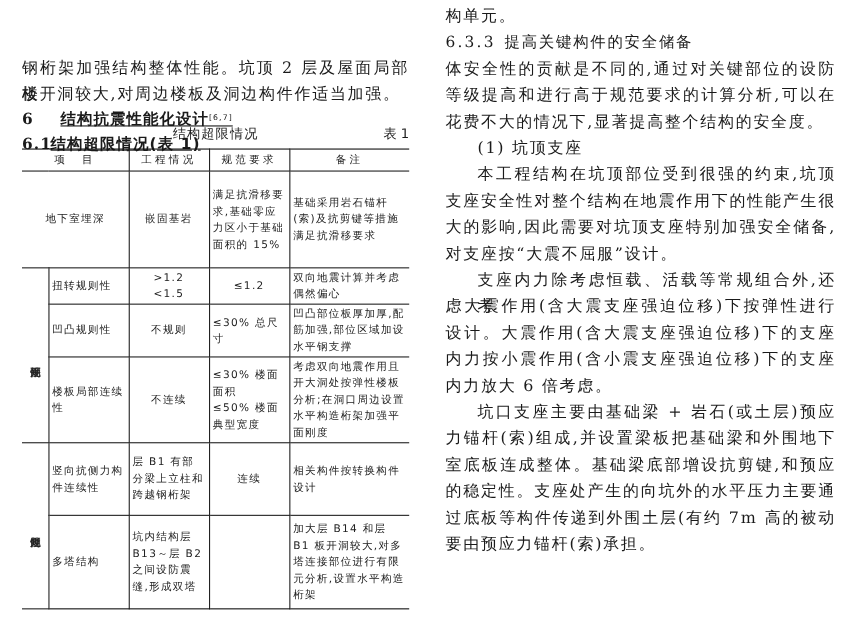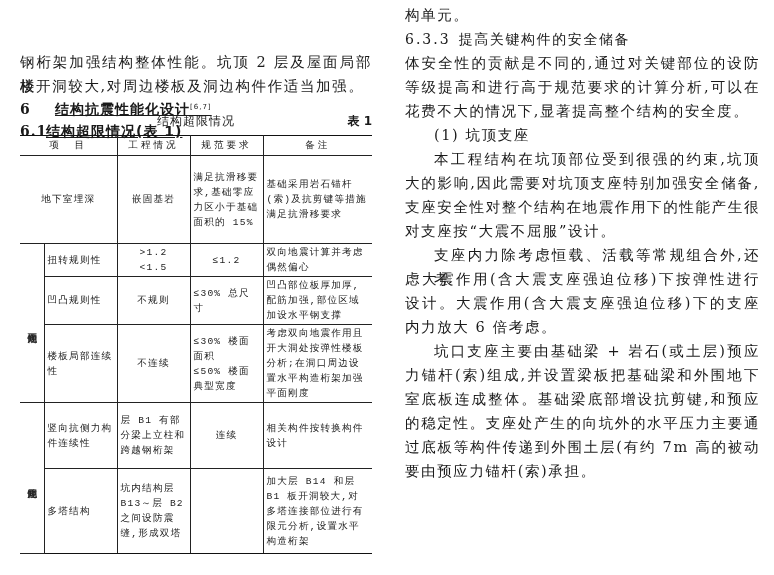--- a/index.html
+++ b/index.html
@@ -10,24 +10,24 @@
   .right{left:405px;width:355px;}
   .line{font-size:14.5px;line-height:24px;height:24px;white-space:nowrap;letter-spacing:1.6px;}
   .just{text-align:justify;text-align-last:justify;white-space:normal;}
   .indent{padding-left:29px;}
   .h1{font-family:"DejaVu Sans","Liberation Sans",sans-serif;font-size:14px;font-weight:bold;height:22px;line-height:22px;letter-spacing:1px;text-decoration:underline;}
   .h1 .num{display:inline-block;width:35px;font-family:"DejaVu Serif",serif;}
   .h1 .num2{display:inline-block;width:26px;font-family:"DejaVu Serif",serif;}
   .sup{font-size:7px;vertical-align:top;position:relative;top:-2px;font-weight:normal;}
   .caption{position:absolute;left:20px;top:110px;width:352px;height:20px;font-size:12px;font-family:"DejaVu Sans",sans-serif;}
   .caption .ct{position:absolute;left:0;right:0;text-align:center;top:3px;letter-spacing:1px;}
-  .caption .tn{position:absolute;right:0;top:3px;font-weight:bold;}
+  .caption .tn{position:absolute;right:0;top:3px;font-weight:normal;}
   table.t{position:absolute;left:20px;top:135px;width:352px;border-collapse:collapse;
           font-family:"DejaVu Sans","Liberation Sans",sans-serif;font-size:9.6px;line-height:15px;color:#222;}
-  table.t td,table.t th{border:1px solid #222;padding:1px 3px;vertical-align:middle;letter-spacing:1.2px;font-family:Liberation Mono, monospace;}
+  table.t td,table.t th{border:1px solid #222;padding:1px 3px;vertical-align:middle;letter-spacing:1.2px;}
   table.t th{font-weight:normal;height:17px;text-align:center;letter-spacing:3px;}
   table.t tr:first-child th{border-top:1.5px solid #111;}
   table.t tr:last-child td{border-bottom:1.5px solid #111;}
   table.t td:first-child,table.t th:first-child{border-left:none;}
   table.t td:last-child,table.t th:last-child{border-right:none;}
   .c{text-align:center;}
   .vlabel{text-align:center;width:16px;line-height:13px;letter-spacing:0;}
   .vlabel span{display:block;}
   .h633{font-family:"DejaVu Sans",sans-serif;font-size:14px;}
 </style>
@@ -122,26 +122,27 @@
   <div style="position:absolute;top:3px;left:0;width:355px;">
     <div class="line">构单元。</div>
     <div class="line h633">
       <span style="font-family:'DejaVu Serif',serif;letter-spacing:2px;margin-right:8px;">6.3.3</span><span>提高关键构件的安全储备</span>
     </div>
     <div class="line just">体安全性的贡献是不同的,通过对关键部位的设防</div>
     <div class="line just">等级提高和进行高于规范要求的计算分析,可以在</div>
     <div class="line">花费不大的情况下,显著提高整个结构的安全度。</div>
     <div class="line indent">(1) 坑顶支座</div>
     <div class="line just indent">本工程结构在坑顶部位受到很强的约束,坑顶</div>
+    <div class="line just">支座安全性对整个结构在地震作用下的性能产生很</div>
     <div class="line just">大的影响,因此需要对坑顶支座特别加强安全储备,</div>
-    <div class="line just">支座安全性对整个结构在地震作用下的性能产生很</div>
     <div class="line">对支座按“大震不屈服”设计。</div>
     <div class="line just indent">支座内力除考虑恒载、活载等常规组合外,还考</div>
     <div class="line just">虑大震作用(含大震支座强迫位移)下按弹性进行</div>
     <div class="line just">设计。大震作用(含大震支座强迫位移)下的支座</div>
+    <div class="line just">内力按小震作用(含小震支座强迫位移)下的支座</div>
     <div class="line">内力放大 6 倍考虑。</div>
     <div class="line just indent">坑口支座主要由基础梁 + 岩石(或土层)预应</div>
     <div class="line just">力锚杆(索)组成,并设置梁板把基础梁和外围地下</div>
     <div class="line just">室底板连成整体。基础梁底部增设抗剪键,和预应</div>
     <div class="line just">的稳定性。支座处产生的向坑外的水平压力主要通</div>
     <div class="line just">过底板等构件传递到外围土层(有约 7m 高的被动</div>
     <div class="line">要由预应力锚杆(索)承担。</div>
   </div>
 </div>
 

